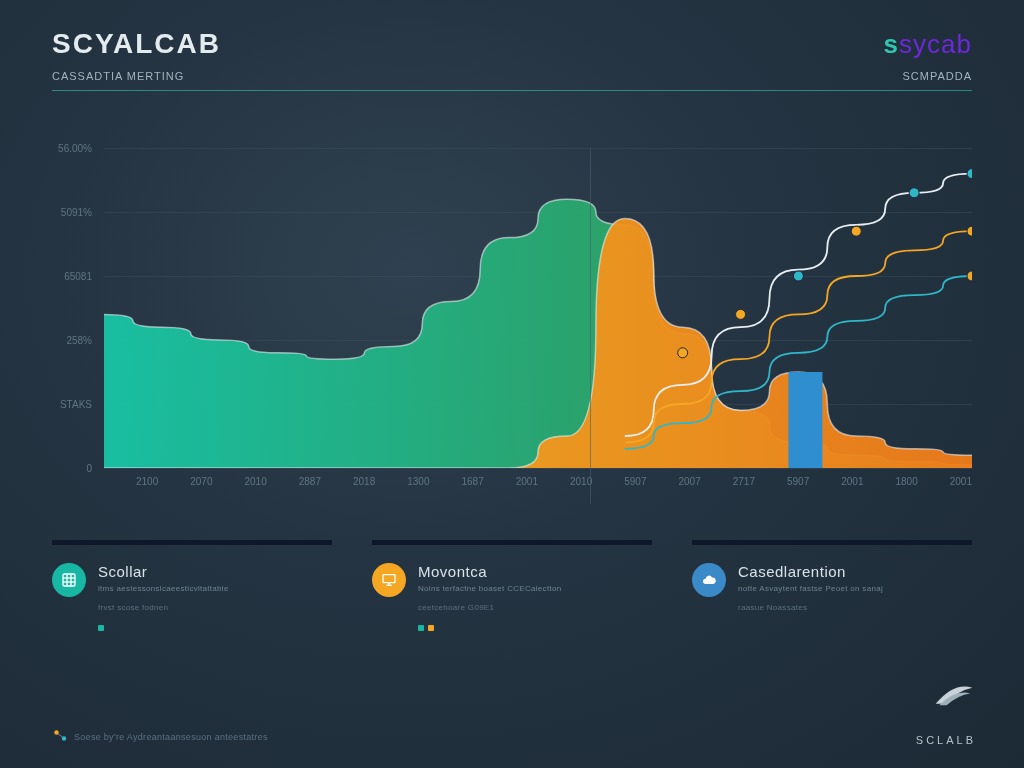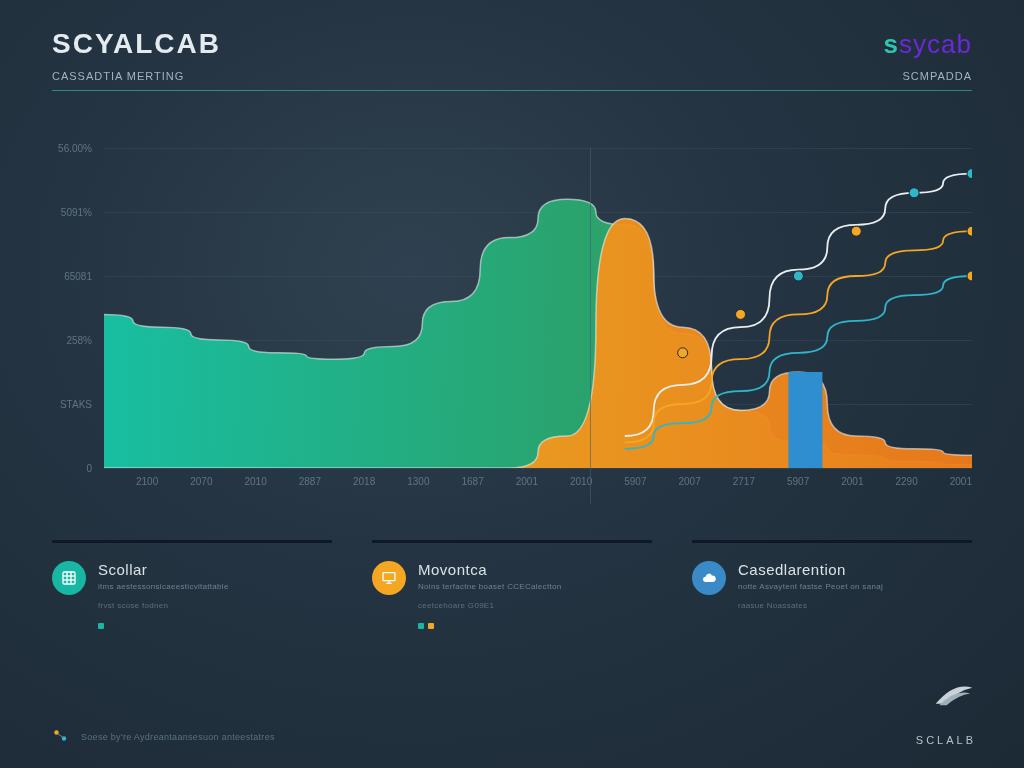--- a/index.html
+++ b/index.html
@@ -23,34 +23,34 @@
   .y-axis { position: absolute; left: 0; top: 0; width: 48px; height: 320px; }
   .y-tick { position: absolute; right: 8px; font-size: 10px; color: #5f7583; transform: translateY(-50%); white-space: nowrap; }
   .grid { position: absolute; left: 52px; top: 0; width: 868px; height: 320px; }
   .grid-line { position: absolute; left: 0; right: 0; height: 1px; background: #3a4d5b; opacity: 0.5; }
   .chart-svg { position: absolute; left: 52px; top: 0; width: 868px; height: 320px; }
   .x-axis { position: absolute; left: 52px; top: 328px; width: 868px; height: 24px; display: flex; }
   .x-tick { flex: 1; text-align: right; font-size: 10px; color: #5f7583; }
   .x-divider { position: absolute; left: 590px; top: 148px; width: 1px; height: 356px; background: #4a5e6c; opacity: 0.6; }
 
   .info-row { position: absolute; left: 52px; top: 540px; right: 52px; display: flex; gap: 40px; }
-  .info-col { flex: 1; border-top: 3px solid #0f172a; padding-top: 18px; display: flex; gap: 12px; }
+  .info-col { flex: 1; border-top: 5px solid #0f172a; padding-top: 18px; display: flex; gap: 12px; }
   .info-icon { width: 34px; height: 34px; border-radius: 50%; display: flex; align-items: center; justify-content: center; flex-shrink: 0; }
   .info-icon.teal { background: #17b7a4; }
   .info-icon.orange { background: #f5a623; }
   .info-icon.blue { background: #3a8ac7; }
   .info-icon svg { width: 16px; height: 16px; fill: #fff; }
   .info-text .h { font-size: 15px; color: #d8e2e7; letter-spacing: 0.5px; margin-bottom: 4px; }
   .info-text .s1 { font-size: 8px; color: #6c8290; letter-spacing: 0.3px; }
   .info-text .s2 { font-size: 8px; color: #5a7080; letter-spacing: 0.3px; margin-top: 10px; }
   .info-row .legend-dots { margin-top: 6px; }
   .legend-dots span { display:inline-block; width:6px; height:6px; border-radius:1px; margin-right:4px; vertical-align:middle;}
   .ld-teal{background:#17b7a4;} .ld-orange{background:#f5a623;}
 
-  .footer { position: absolute; left: 52px; bottom: 22px; display: flex; align-items: center; gap: 11px; }
+  .footer { position: absolute; left: 52px; bottom: 22px; display: flex; align-items: center; gap: 4px; }
   .footer-icon { width: 18px; height: 18px; }
   .footer-text { font-size: 9px; color: #5a7080; letter-spacing: 0.3px; }
 
   .brand-logo { position: absolute; right: 48px; bottom: 22px; text-align: right; }
   .brand-logo svg { width: 44px; height: 30px; }
   .brand-logo .t { font-size: 11px; color: #b7c3ca; letter-spacing: 3px; margin-top: 20px; }
 </style>
 </head>
 <body>
 
@@ -122,21 +122,21 @@
       <div class="x-tick">2018</div>
       <div class="x-tick">1300</div>
       <div class="x-tick">1687</div>
       <div class="x-tick">2001</div>
       <div class="x-tick">2010</div>
       <div class="x-tick">5907</div>
       <div class="x-tick">2007</div>
       <div class="x-tick">2717</div>
       <div class="x-tick">5907</div>
       <div class="x-tick">2001</div>
-      <div class="x-tick">2290</div>
+      <div class="x-tick">1800</div>
       <div class="x-tick">2001</div>
     </div>
 </div>
 <div class="x-divider"></div>
 
 <div class="info-row" id="info-row">
     <div class="info-col">
     <div class="info-icon teal">
       <svg viewBox="0 0 24 24">
           <rect x="3" y="3" width="18" height="18" rx="2" fill="none" stroke="#fff" stroke-width="2"></rect>

